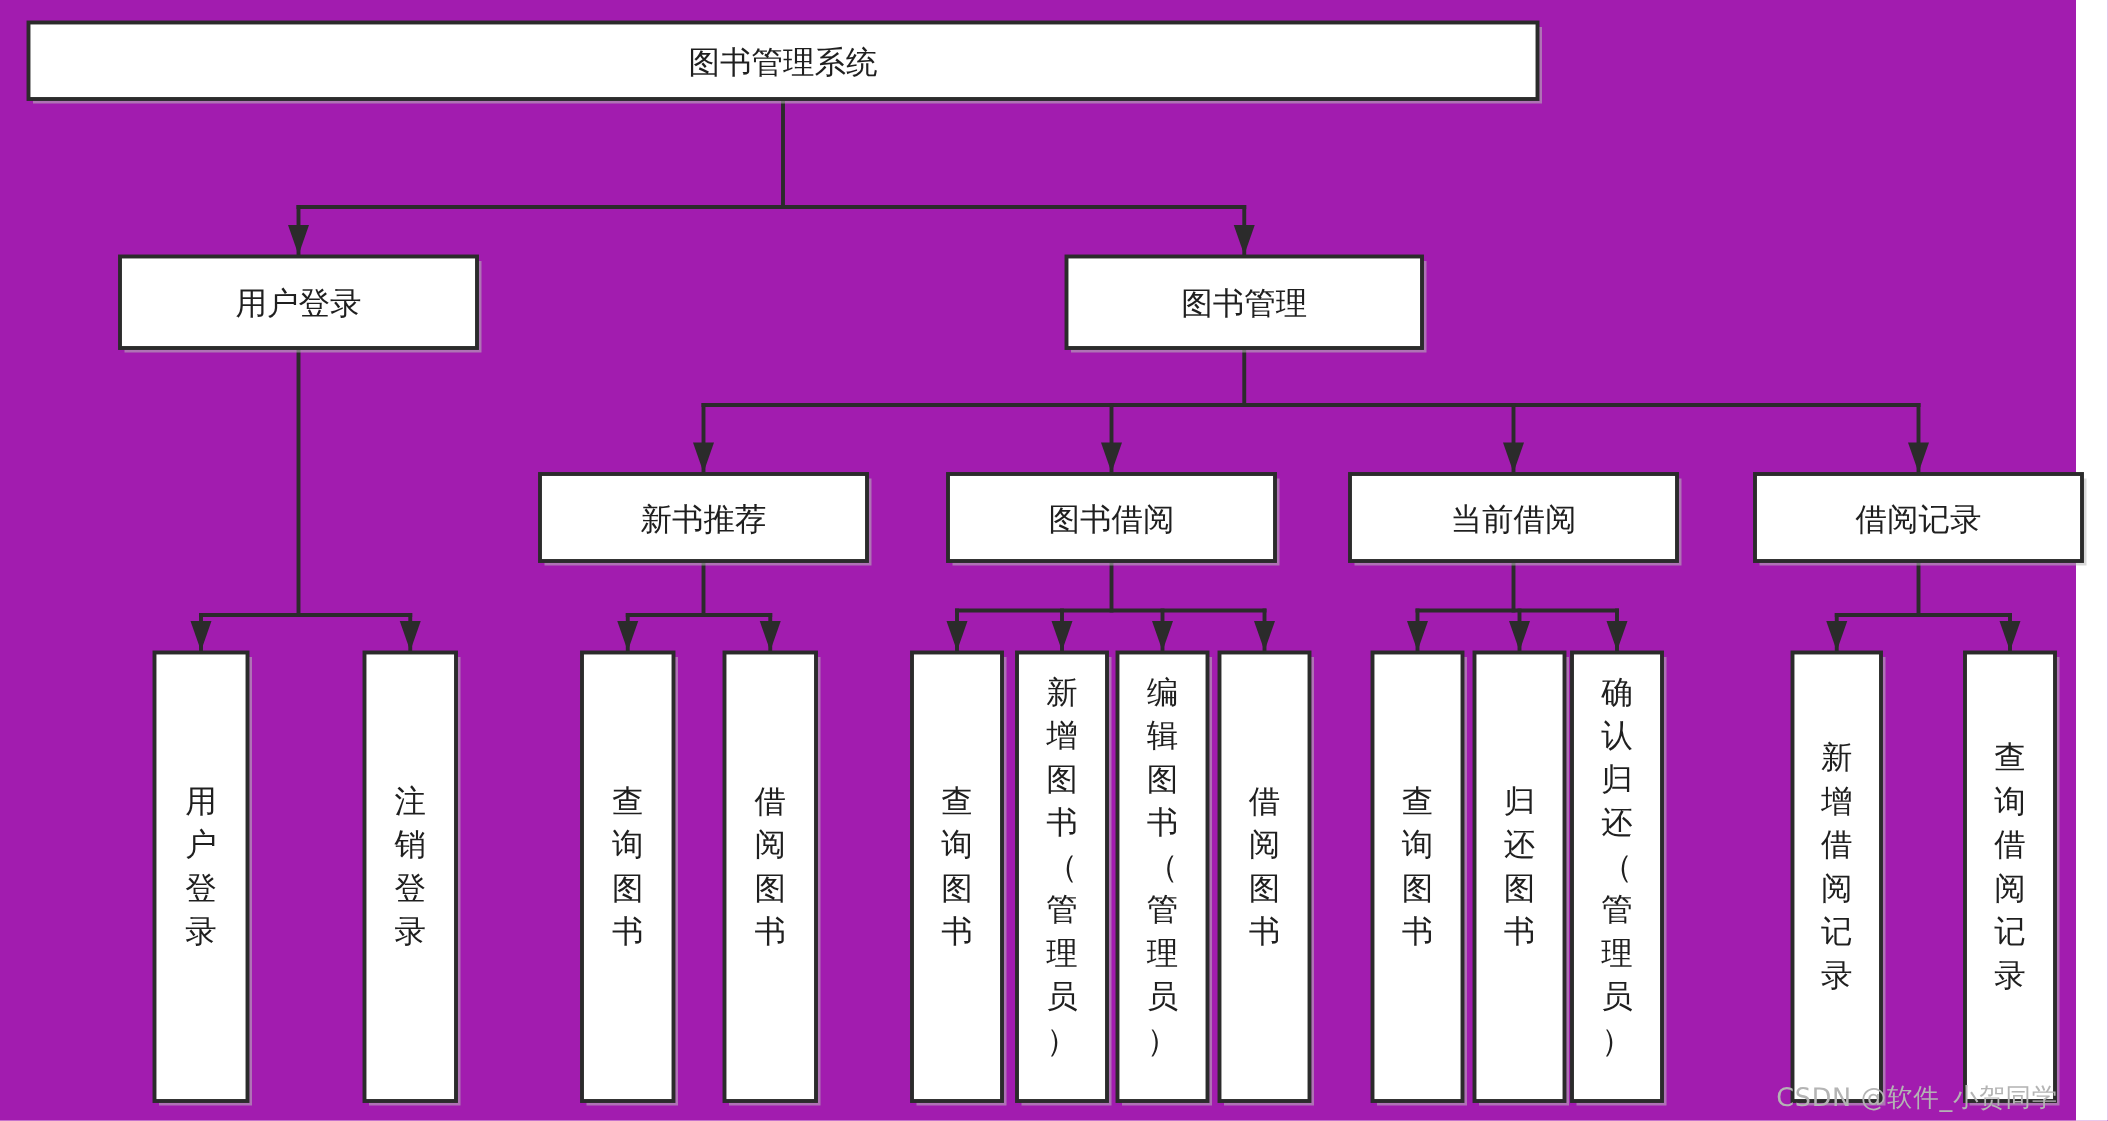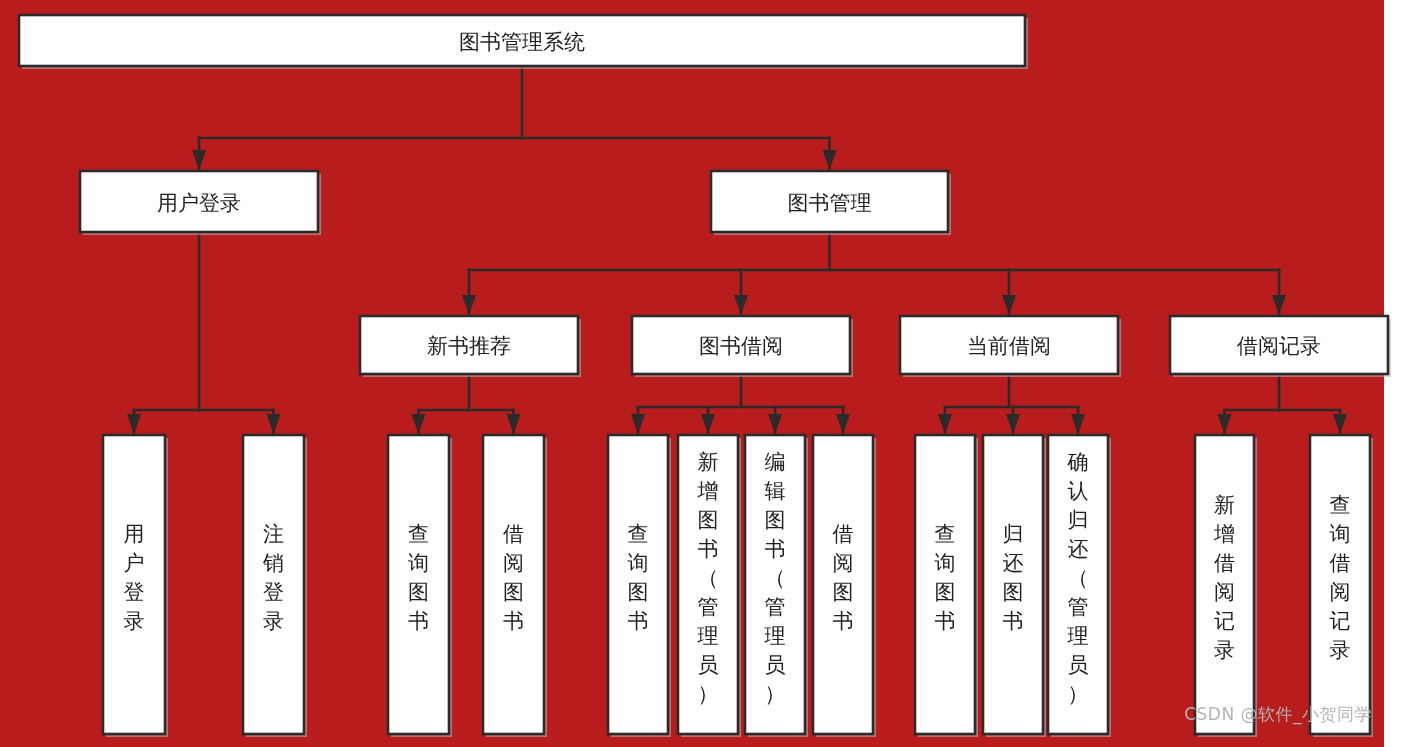--- a/index.html
+++ b/index.html
@@ -10,21 +10,21 @@
   body {
     width: 1405px;
     height: 747px;
     font-family: "DejaVu Sans", "Liberation Sans", sans-serif;
     overflow: hidden;
   }
   #diagram-root {
     position: relative;
     width: 1384px;
     height: 747px;
-    background: #b91c1c;
+    background: #a21caf;
   }
   svg.diagram-canvas {
     position: absolute;
     top: 0;
     left: 0;
     width: 1405px;
     height: 747px;
   }
   .node-box {
     fill: #ffffff;
@@ -53,21 +53,21 @@
   }
   .node-label-vertical {
     fill: #1f1f1f;
     font-family: "DejaVu Sans", "Liberation Sans", sans-serif;
     font-size: 21px;
     text-anchor: middle;
   }
   .watermark {
     position: absolute;
     right: 12px;
-    bottom: 21px;
+    bottom: 4px;
     color: #b4b4b4;
     font-size: 17px;
     font-family: "DejaVu Sans", "Liberation Sans", sans-serif;
     letter-spacing: 0.5px;
     white-space: nowrap;
     pointer-events: none;
   }
 </style>
 </head>
 <body>

